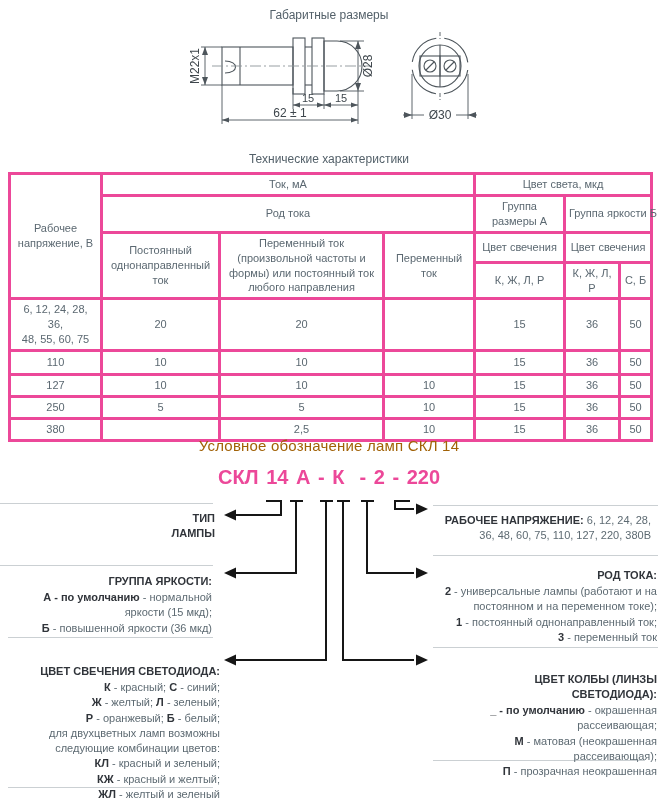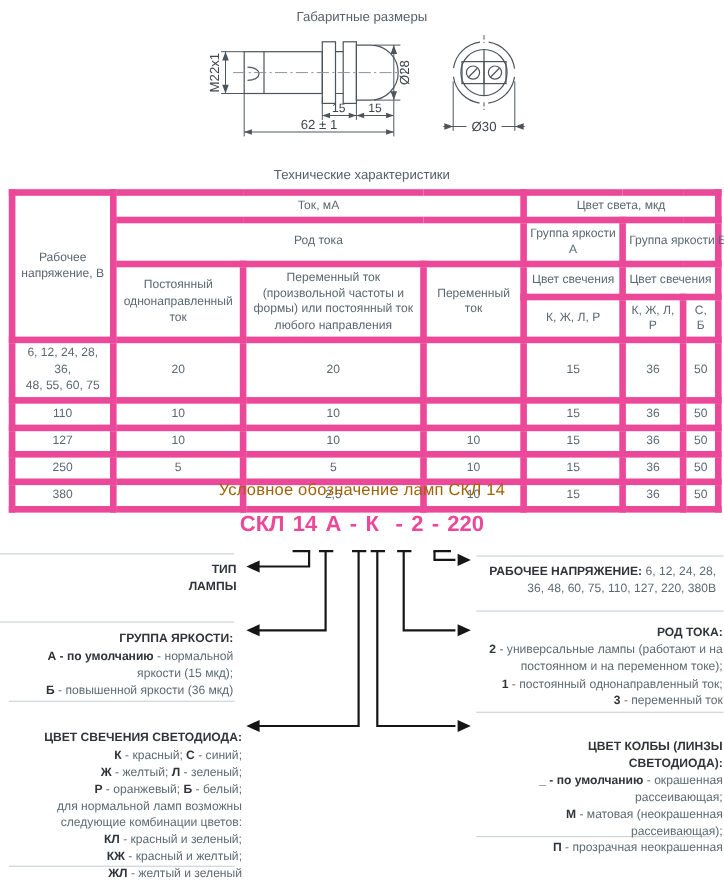--- a/index.html
+++ b/index.html
@@ -4,21 +4,21 @@
 <style>
   html,body{margin:0;padding:0;background:#fff;}
   body{width:658px;height:800px;position:relative;font-family:"Liberation Sans",sans-serif;overflow:hidden;}
   .abs{position:absolute;}
   .sec-title{width:658px;text-align:center;font-size:12px;color:#54616a;}
   .desig-title{width:658px;text-align:center;font-size:15px;font-weight:normal;color:#a16207;letter-spacing:.2px;}
   .code{width:658px;text-align:center;font-size:20px;font-weight:bold;color:#ec4899;word-spacing:2px;white-space:pre;}
 
   
   table.spec{border-collapse:collapse;table-layout:fixed;width:642px;}
-  table.spec th,table.spec td{border:6px solid #ec4899;font-size:11px;font-weight:normal;
+  table.spec th,table.spec td{border:3px solid #ec4899;font-size:11px;font-weight:normal;
     color:#5b6871;text-align:center;vertical-align:middle;padding:2px 3px;line-height:1.35;}
   td.voltage-cell{white-space:pre-line;}
   th.nowrap{white-space:nowrap;padding:2px 0;}
 
   
   .legend-block{position:absolute;font-size:11px;text-align:right;}
   .block-title{font-weight:bold;color:#30343a;line-height:15px;margin-bottom:1px;padding-left:16px;}
   .legend-line{color:#5d6a72;line-height:15.3px;}
   .legend-line b{color:#30343a;}
   .type-label{font-weight:bold;color:#30343a;font-size:11px;line-height:15px;text-align:right;}
@@ -124,21 +124,21 @@
       <col style="width:32px">
   </colgroup>
   <thead>
     <tr style="height:22px;">
       <th rowspan="4">Рабочее напряжение, В</th>
       <th colspan="3">Ток, мА</th>
       <th colspan="3">Цвет света, мкд</th>
     </tr>
     <tr style="height:34px;">
       <th colspan="3">Род тока</th>
-      <th>Группа яркости А</th>
+      <th>Группа размеры А</th>
       <th colspan="2" class="nowrap">Группа яркости Б</th>
     </tr>
     <tr style="height:30px;">
       <th rowspan="2">Постоянный однонаправленный ток</th>
       <th rowspan="2">Переменный ток (произвольной частоты и формы) или постоянный ток любого направления</th>
       <th rowspan="2">Переменный ток</th>
       <th>Цвет свечения</th>
       <th colspan="2">Цвет свечения</th>
     </tr>
     <tr style="height:32px;">
@@ -250,21 +250,21 @@
 <div class="legend-block" style="top:574px;left:8px;width:204px;">
     <div class="block-title">ГРУППА ЯРКОСТИ:</div>
     <div class="legend-line"><b>А - по умолчанию</b><span> - нормальной яркости (15 мкд);</span></div>
     <div class="legend-line"><b>Б</b><span> - повышенной яркости (36 мкд)</span></div>
   </div>
 <div class="legend-block" style="top:664px;left:8px;width:212px;">
     <div class="block-title">ЦВЕТ СВЕЧЕНИЯ СВЕТОДИОДА:</div>
     <div class="legend-line"><b>К</b><span> - красный; </span><b>С</b><span> - синий;</span></div>
     <div class="legend-line"><b>Ж</b><span> - желтый; </span><b>Л</b><span> - зеленый;</span></div>
     <div class="legend-line"><b>Р</b><span> - оранжевый; </span><b>Б</b><span> - белый;</span></div>
-    <div class="legend-line"><span>для нормальной ламп возможны</span></div>
+    <div class="legend-line"><span>для двухцветных ламп возможны</span></div>
     <div class="legend-line"><span>следующие комбинации цветов:</span></div>
     <div class="legend-line"><b>КЛ</b><span> - красный и зеленый;</span></div>
     <div class="legend-line"><b>КЖ</b><span> - красный и желтый;</span></div>
     <div class="legend-line"><b>ЖЛ</b><span> - желтый и зеленый</span></div>
   </div>
 <div class="legend-block" style="top:513px;left:433px;width:218px;">
     <div class="legend-line"><b>РАБОЧЕЕ НАПРЯЖЕНИЕ:</b><span> 6, 12, 24, 28, 36, 48, 60, 75, 110, 127, 220, 380В</span></div>
   </div>
 <div class="legend-block" style="top:568px;left:433px;width:224px;">
     <div class="block-title">РОД ТОКА:</div>

